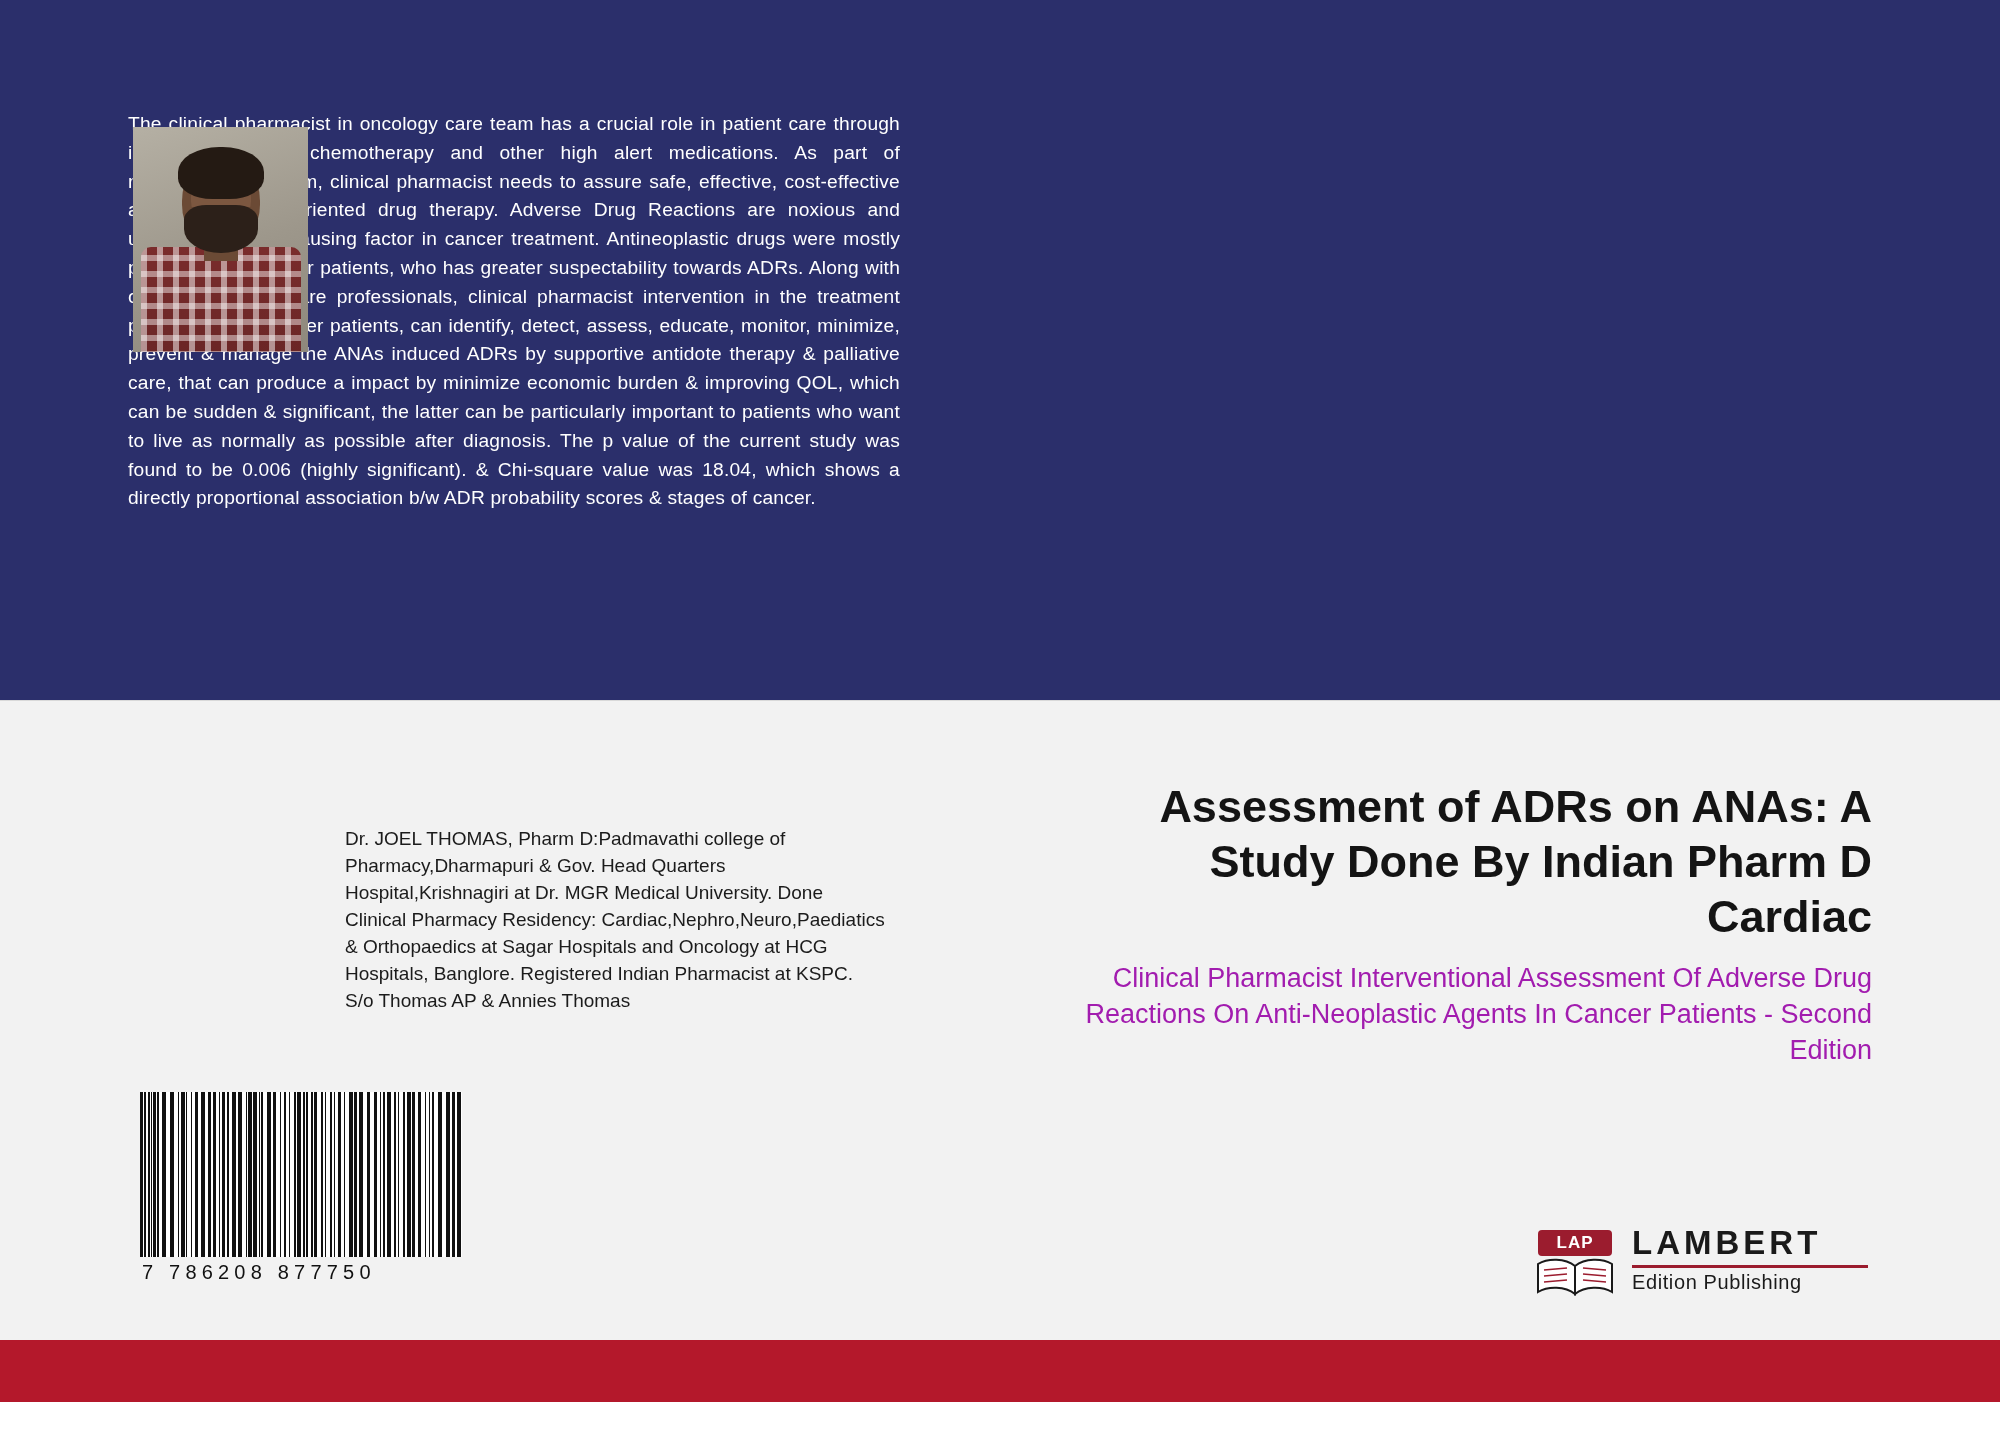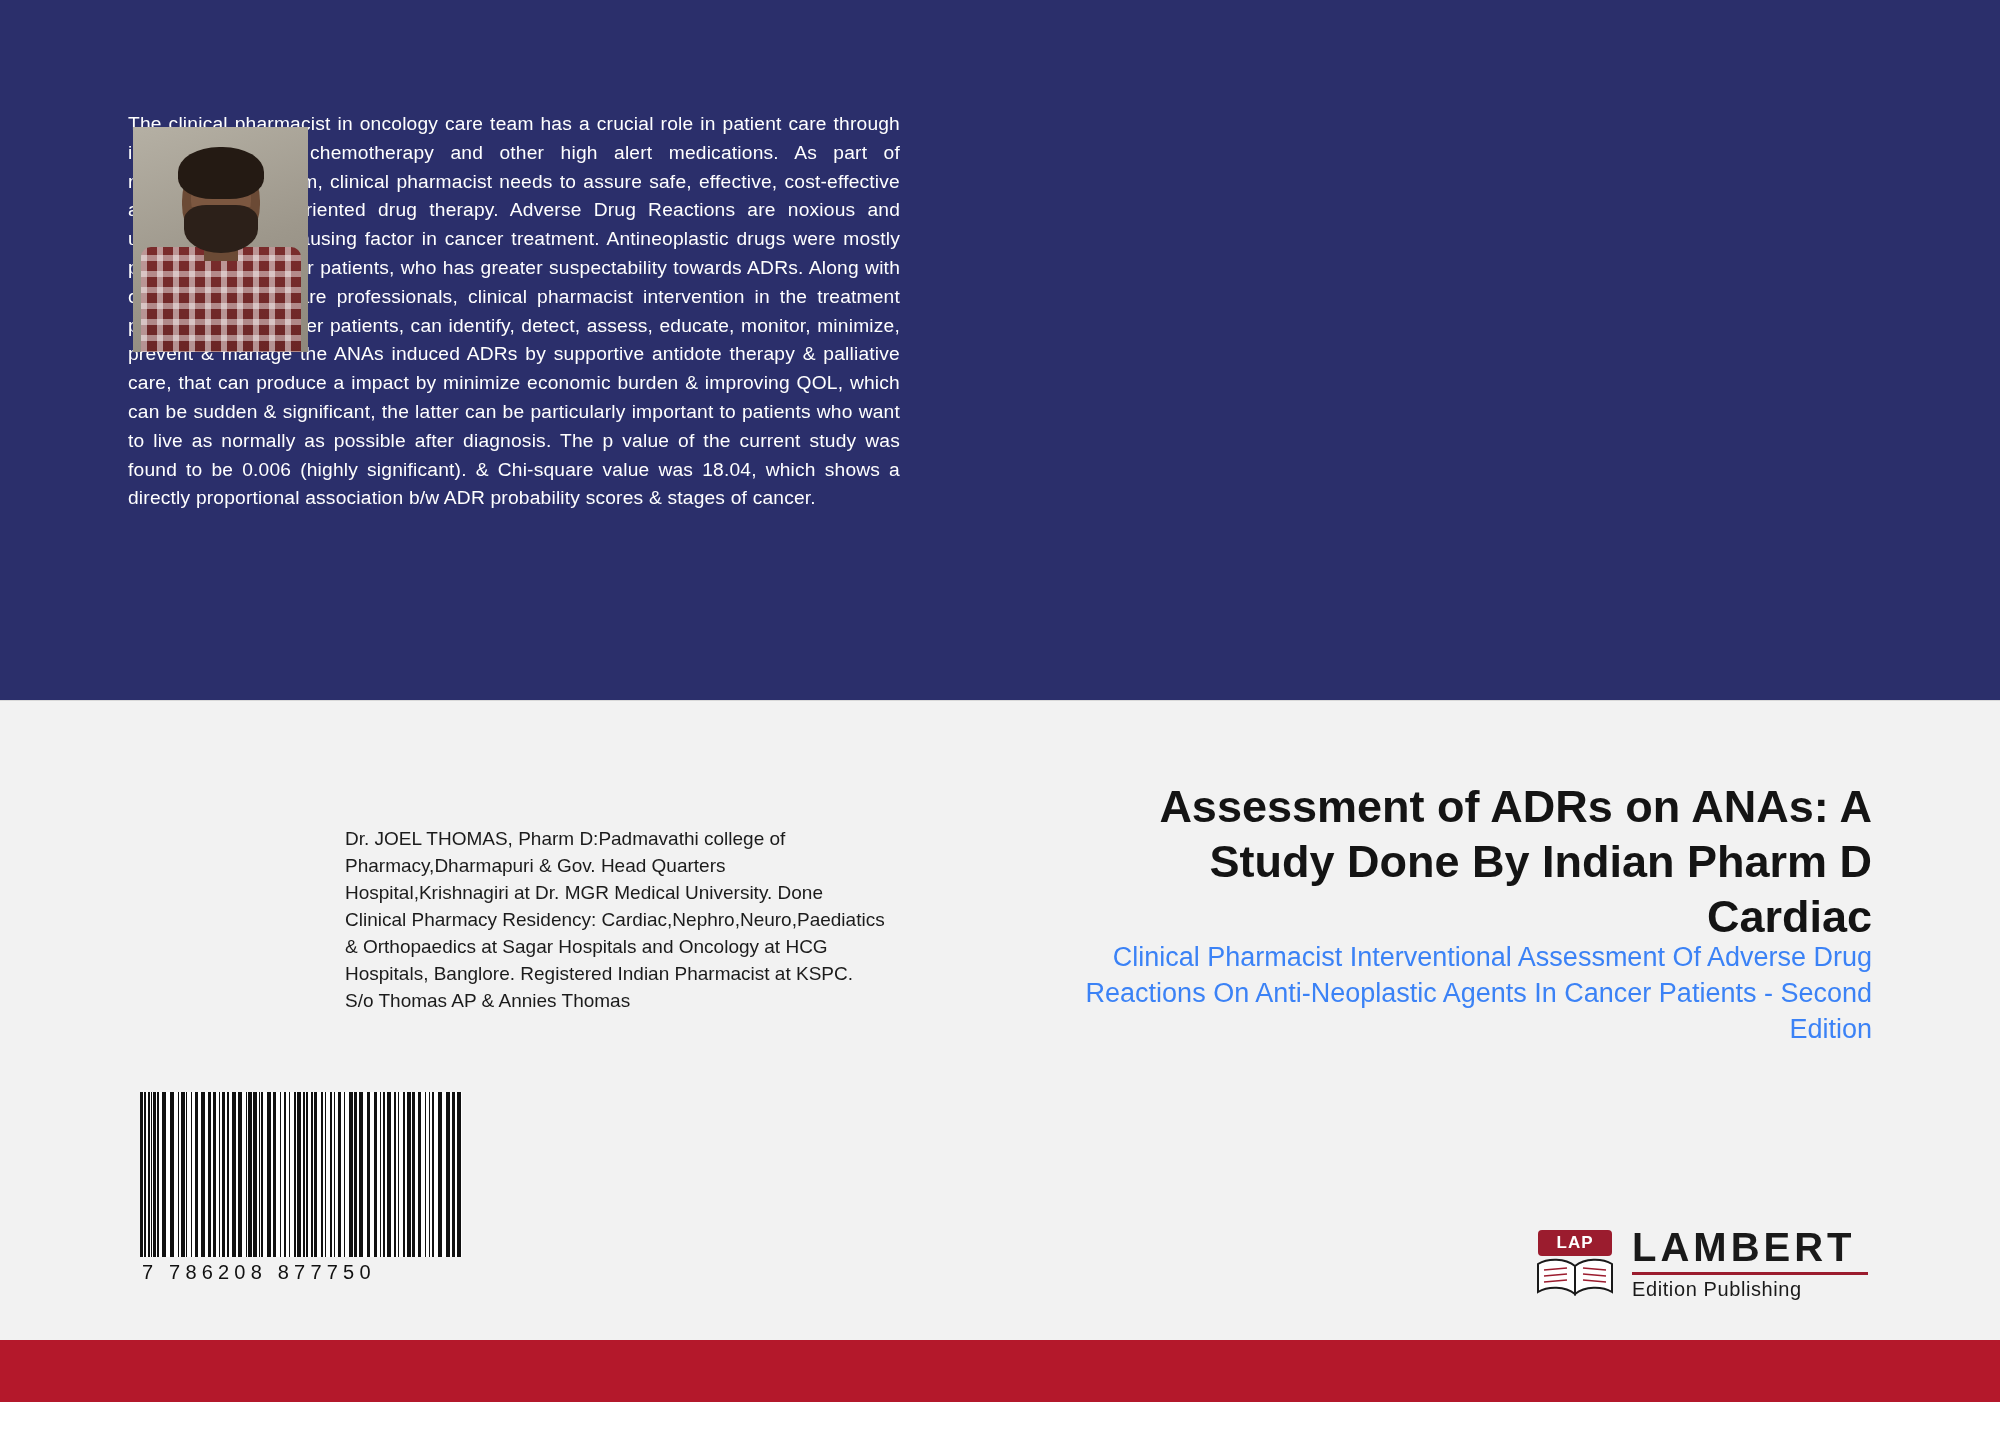--- a/index.html
+++ b/index.html
@@ -204,26 +204,26 @@
     width: 820px;
     text-align: right;
     font-size: 45px;
     font-weight: bold;
     line-height: 1.22;
     color: #141414;
   }
   .front-subtitle {
     position: absolute;
     right: 128px;
-    top: 940px;
+    top: 961px;
     width: 820px;
     text-align: right;
     font-size: 27px;
     line-height: 1.33;
-    color: #3b82f6;
+    color: #a21caf;
   }
 
   
   .lap-logo {
     position: absolute;
     right: 132px;
     top: 1222px;
     width: 340px;
     height: 86px;
   }
@@ -256,21 +256,21 @@
     width: 82px;
     height: 44px;
   }
   .lap-text {
     position: absolute;
     left: 104px;
     top: 4px;
     width: 236px;
   }
   .lap-name {
-    font-size: 40px;
+    font-size: 33px;
     font-weight: bold;
     letter-spacing: 4px;
     color: #1a1a1a;
     line-height: 1.05;
   }
   .lap-rule {
     height: 3px;
     background: #9b1c2e;
     margin: 4px 0 3px 0;
     width: 236px;

